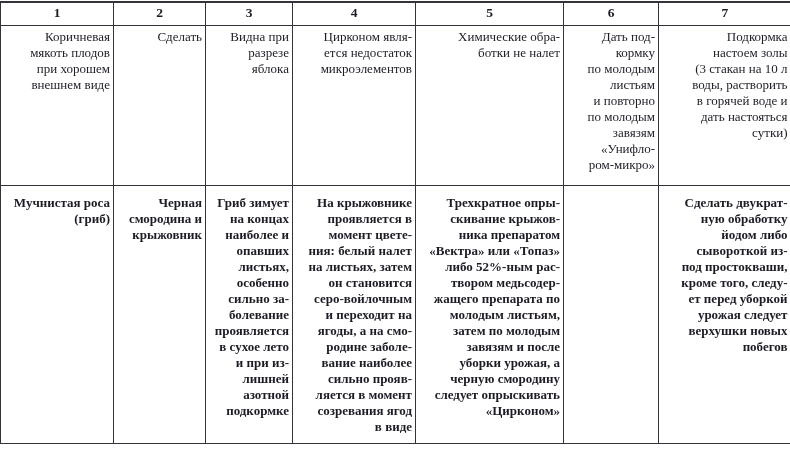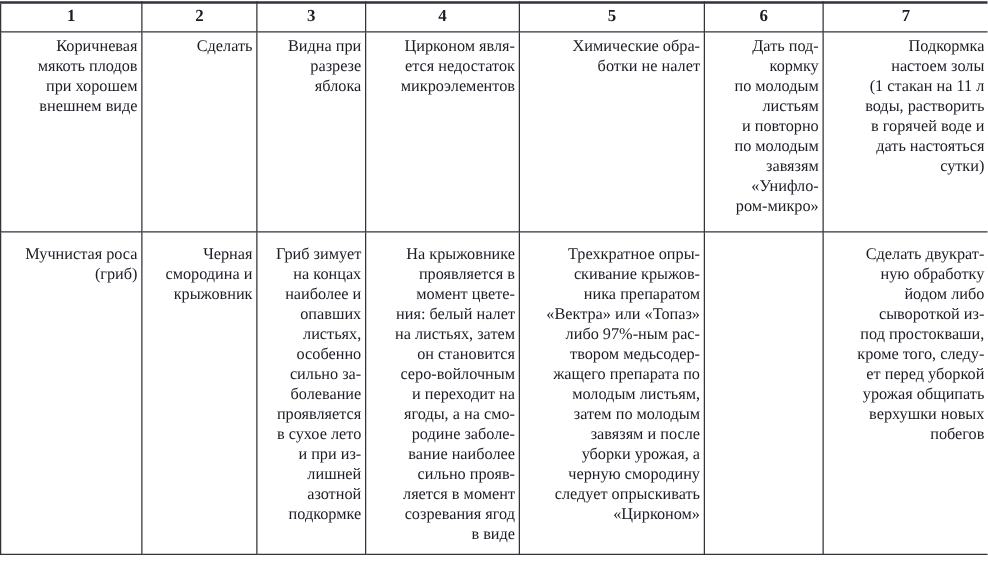--- a/index.html
+++ b/index.html
@@ -46,21 +46,21 @@
   }
   .doc-table td {
     text-align: right;
     font-size: 13px;
     line-height: 16px;
     padding: 2px 3px 2px 6px;
     white-space: pre-line;
   }
   tr.data-row-1 { height: 160px; }
   tr.data-row-1 td { padding-top: 3px; }
-  tr.data-row-2 { height: 258px; }
+  tr.data-row-2 { height: 258px; font-weight: bold; }
   tr.data-row-2 td { padding-top: 9px; }
 </style>
 </head>
 <body>
 
 <div class="page">
   <table class="doc-table">
     <colgroup>
       <col style="width:113px">
       <col style="width:92px">
@@ -100,21 +100,21 @@
 кормку
 по молодым
 листьям
 и повторно
 по молодым
 завязям
 «Унифло-
 ром-микро»</td>
         <td>Подкормка
 настоем золы
-(1 стакан на 11 л
+(3 стакан на 10 л
 воды, растворить
 в горячей воде и
 дать настояться
 сутки)</td>
       </tr>
       <tr class="data-row-2">
         <td>Мучнистая роса
 (гриб)</td>
         <td>Черная
 смородина и
@@ -145,37 +145,37 @@
 родине заболе-
 вание наиболее
 сильно прояв-
 ляется в момент
 созревания ягод
 в виде</td>
         <td>Трехкратное опры-
 скивание крыжов-
 ника препаратом
 «Вектра» или «Топаз»
-либо 97%-ным рас-
+либо 52%-ным рас-
 твором медьсодер-
 жащего препарата по
 молодым листьям,
 затем по молодым
 завязям и после
 уборки урожая, а
 черную смородину
 следует опрыскивать
 «Цирконом»</td>
         <td></td>
         <td>Сделать двукрат-
 ную обработку
 йодом либо
 сывороткой из-
 под простокваши,
 кроме того, следу-
 ет перед уборкой
-урожая общипать
+урожая следует
 верхушки новых
 побегов</td>
       </tr>
     </tbody>
   </table>
 </div>
 
 </body></html>

